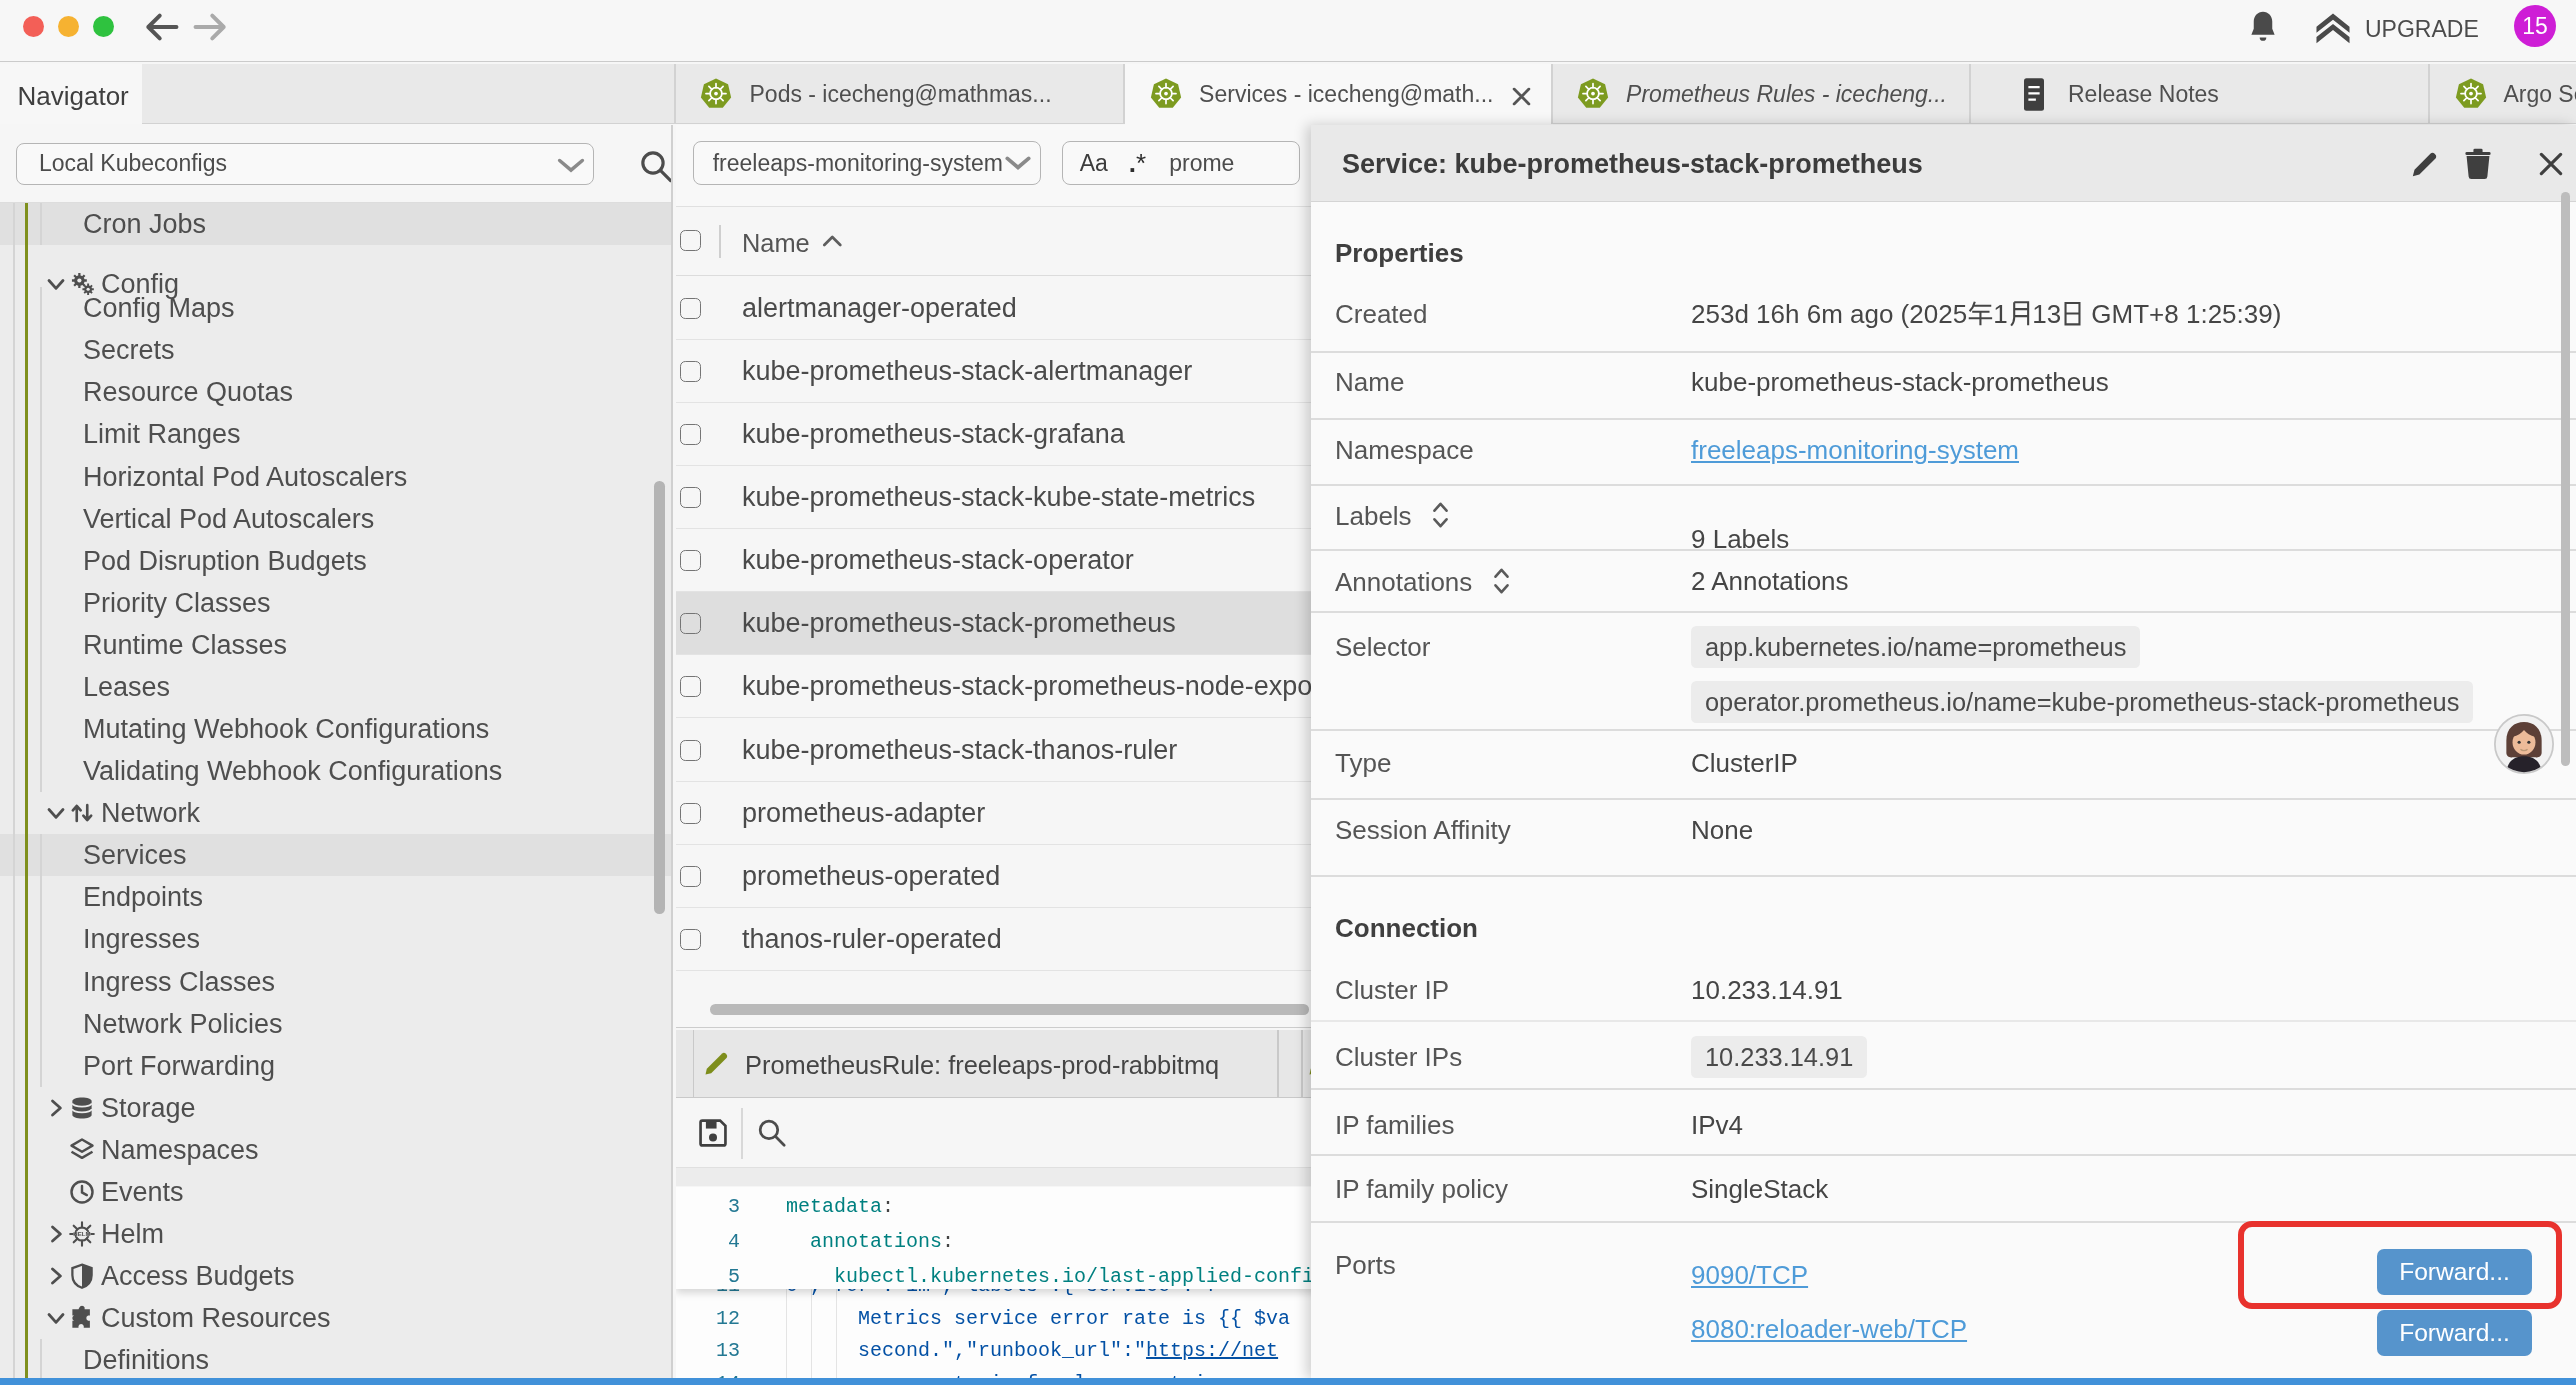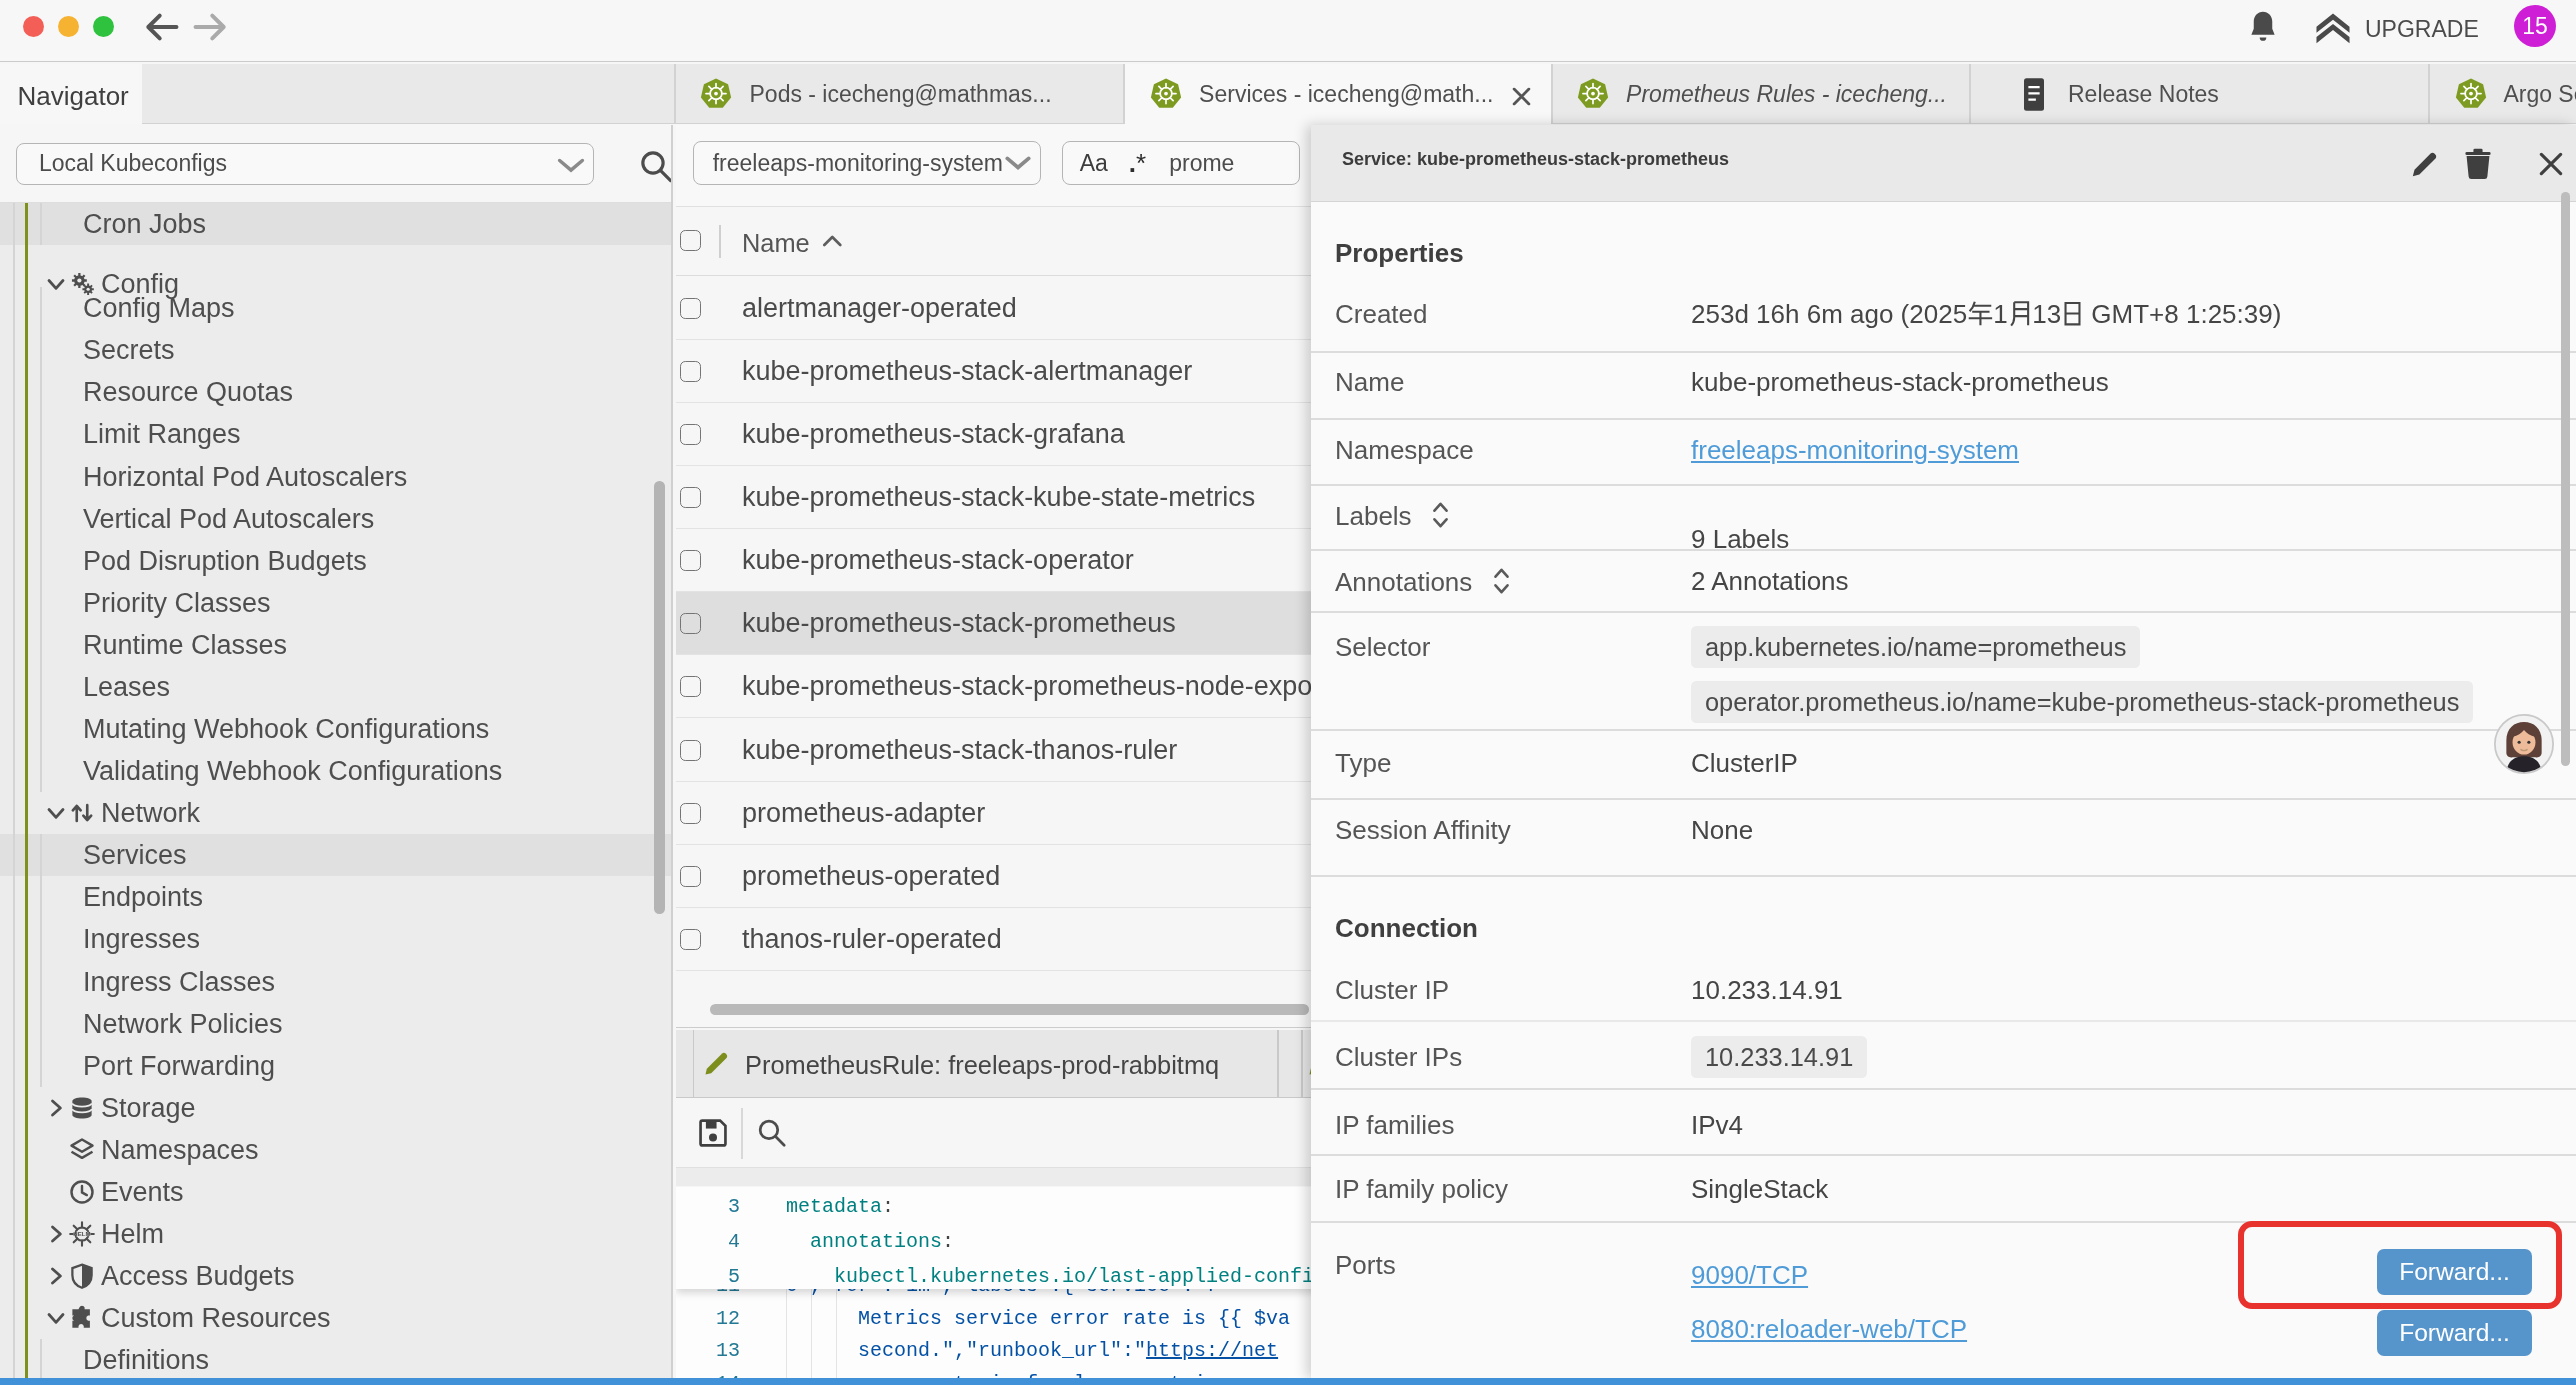--- a/index.html
+++ b/index.html
@@ -428,21 +428,21 @@
         <div class="cl" style="top:1.8px; line-height:35px;"><span class="ln">3</span><span class="code"><span class="yt">metadata</span><span class="yc">:</span></span></div>
         <div class="cl" style="top:37px; line-height:35px;"><span class="ln">4</span><span class="code">  <span class="yt">annotations</span><span class="yc">:</span></span></div>
         <div class="cl" style="top:72px; line-height:35px;"><span class="ln">5</span><span class="code">    <span class="yt">kubectl.kubernetes.io/last-applied-configuration</span><span class="yc">:</span></span></div>
       </div>
     </div>
   </div>
 </div>
 
 <div id="drawer">
   <div id="drawer-h">
-    <div class="abs" style="left:31px; top:24px; font-size:18px; font-weight:bold; color:#3c3c3c;">Service: kube-prometheus-stack-prometheus</div>
+    <div class="abs" style="left:31px; top:24px; font-size:27px; font-weight:bold; color:#3c3c3c;">Service: kube-prometheus-stack-prometheus</div>
     <svg class="abs" style="left:1099px; top:24px;" width="30" height="30" viewBox="0 0 32 32">
         <path d="M3 29 L4.8 22 L22 4.8 C23 3.8 25 3.8 26 4.8 L27.2 6 C28.2 7 28.2 9 27.2 10 L10 27.2 Z" fill="#3f3f3f"></path>
       </svg>
     <svg class="abs" style="left:1152px; top:23px;" width="30" height="32" viewBox="0 0 26 28">
         <path d="M3 7 L23 7 L21.2 25 a2.4 2.4 0 0 1 -2.4 2.2 L7.2 27.2 a2.4 2.4 0 0 1 -2.4 -2.2 Z" fill="#3f3f3f"></path>
         <rect x="2" y="3.4" width="22" height="2.8" rx="1.2" fill="#3f3f3f"></rect>
         <rect x="9" y="0.6" width="8" height="3.4" rx="1.2" fill="#3f3f3f"></rect>
       </svg>
     <svg class="abs" style="left:1226px; top:24.6px;" width="28" height="28" viewBox="0 0 32 32">
         <path d="M5 5 L27 27 M27 5 L5 27" stroke="#3f3f3f" stroke-width="3.6" stroke-linecap="round"></path>

